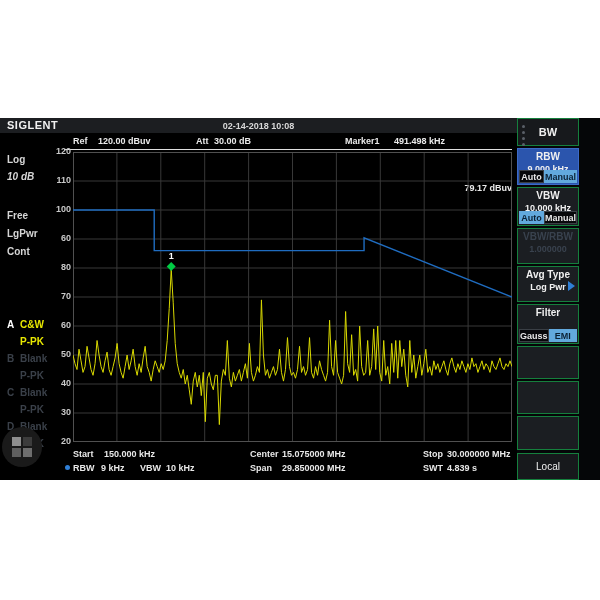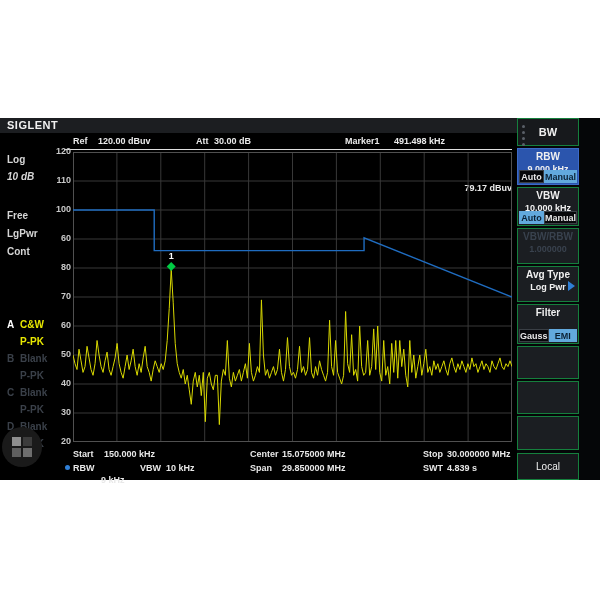--- a/index.html
+++ b/index.html
@@ -37,21 +37,21 @@
 
   
   .plot { position:absolute; left:73px; top:34px; width:439px; height:290px; }
 
   
   .bot span { position:absolute; color:#e8e8e8; font-size:9px; font-weight:bold; white-space:nowrap; }
   .r1 { top:331px; } .r2 { top:345px; }
   .b-start-l { left:73px; } .b-start-v { left:104px; }
   .b-center-l { left:250px; } .b-center-v { left:282px; }
   .b-stop-l { left:423px; } .b-stop-v { left:447px; }
-  .b-rbw-l { left:73px; } .b-rbw-v { left:101px;margin-top:12px; }
+  .b-rbw-l { left:73px; } .b-rbw-v { left:101px; }
   .b-vbw-l { left:140px; } .b-vbw-v { left:166px; }
   .b-span-l { left:250px; } .b-span-v { left:282px; }
   .b-swt-l { left:423px; } .b-swt-v { left:447px; }
   .rbw-dot { position:absolute; left:65px; top:347px; width:5px; height:5px; border-radius:50%; background:#2f7fd6; }
 
   
   .grid-icon { position:absolute; left:2px; top:309px; width:40px; height:40px; border-radius:50%; background:#1a1a1a; }
   .grid-icon i { position:absolute; width:9px; height:9px; }
   .gi-tl { left:10px; top:10px; background:#8f8f8f; }
   .gi-tr { left:21px; top:10px; background:#3c3c3c; }
@@ -85,20 +85,21 @@
              border-top:5px solid transparent; border-bottom:5px solid transparent; border-left:7px solid #2f7fd6; }
 </style>
 </head>
 <body>
 
 <div class="page">
   <div class="app">
 
     <div class="titlebar">
       <span class="brand">SIGLENT</span>
+      <span class="datetime">02-14-2018 10:08</span>
     </div>
 
     <div class="info-row">
       <span class="i-ref-l">Ref</span>
       <span class="i-ref-v">120.00 dBuv</span>
       <span class="i-att-l">Att</span>
       <span class="i-att-v">30.00 dB</span>
       <span class="i-mk-l">Marker1</span>
       <span class="i-mk-f">491.498 kHz</span>
       <span class="i-mk-a">79.17 dBuv</span>

